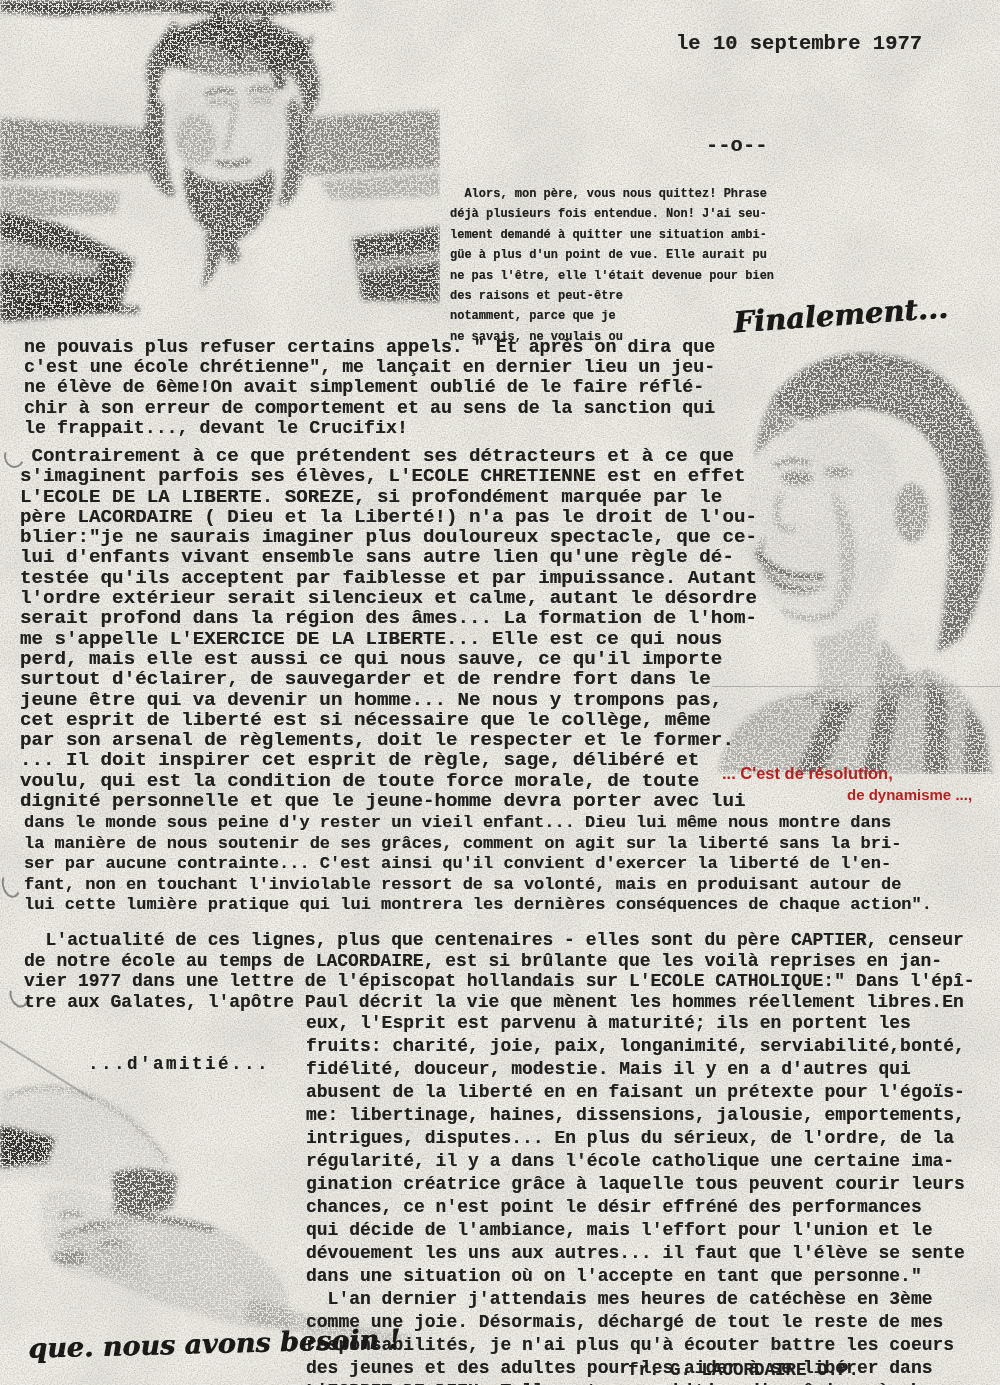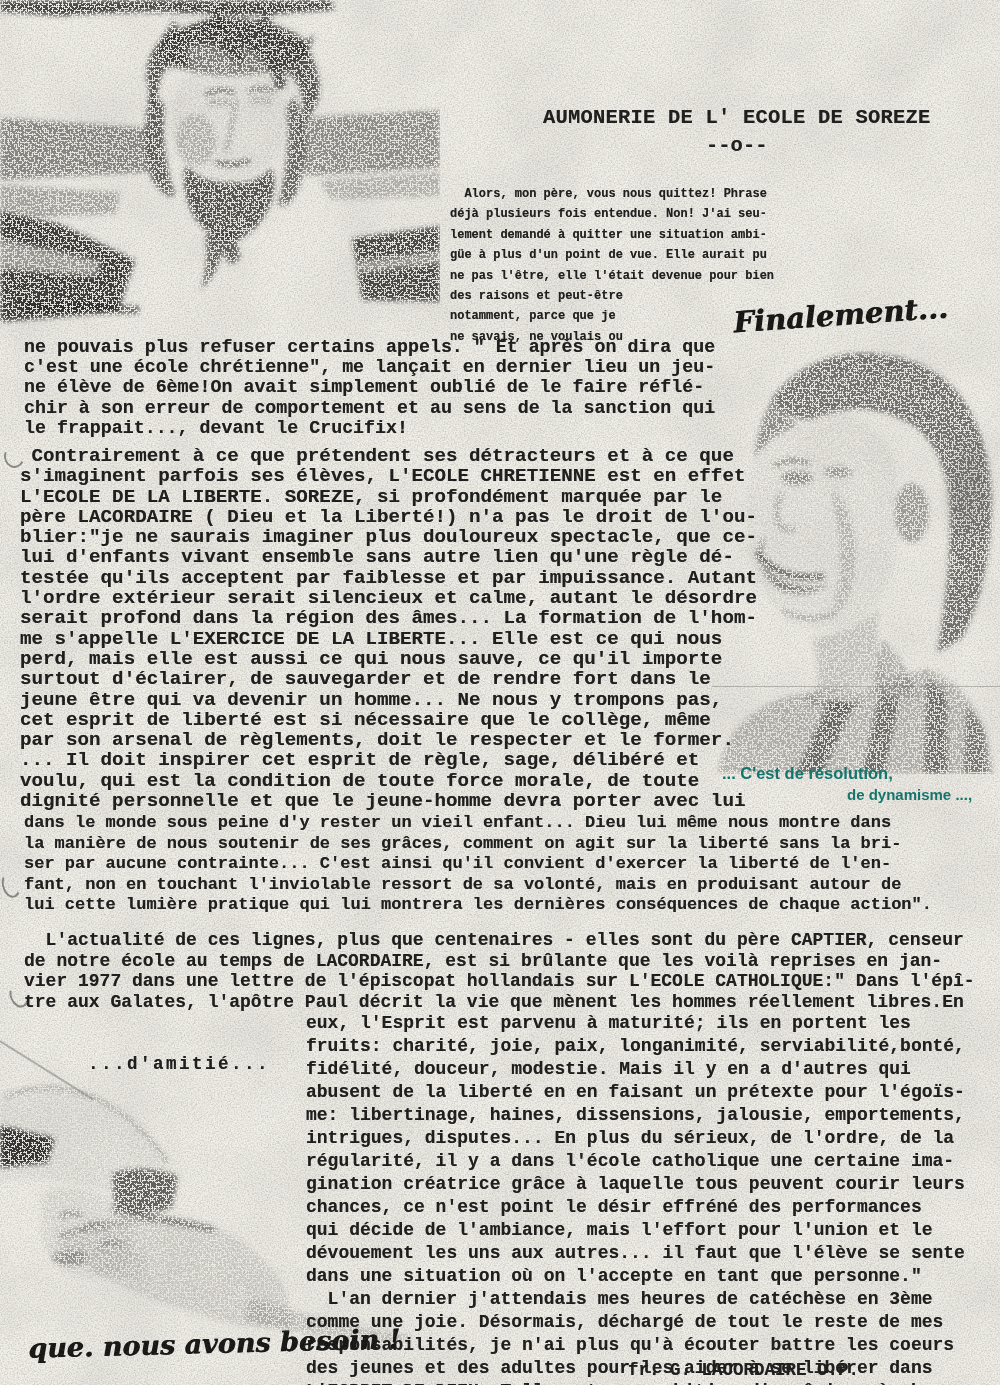--- a/index.html
+++ b/index.html
@@ -3,21 +3,21 @@
 <meta charset="utf-8">
 <style>
   html,body{margin:0;padding:0;}
   .page{position:relative;width:1000px;height:1385px;background:#f1efe9;overflow:hidden;
         font-family:"Liberation Mono","DejaVu Sans Mono",monospace;}
   .tw{position:absolute;white-space:pre-wrap;font-weight:700;color:#1b1b1b;
       text-shadow:0 0 .6px rgba(20,20,20,.55);}
   .hw{position:absolute;font-family:"DejaVu Serif",serif;font-style:italic;font-weight:700;
       color:#141414;white-space:pre;text-shadow:.7px 0 0 #141414;}
   .cap{position:absolute;font-family:"Liberation Sans",sans-serif;font-weight:700;
-       color:#0f766e;white-space:pre;}
+       color:#b91c1c;white-space:pre;}
   .img{position:absolute;}
   .arc{position:absolute;border:2.5px solid rgba(40,40,40,.5);border-radius:50%;
        border-right-color:transparent;border-top-color:transparent;}
   .smudge{position:absolute;background:radial-gradient(closest-side,rgba(110,110,110,.28),rgba(110,110,110,0));
           filter:blur(3px);}
   .crease{position:absolute;height:1px;background:rgba(90,90,90,.35);}
   .scratch{position:absolute;width:110px;height:2px;background:rgba(120,120,120,.5);
            transform:rotate(32deg);transform-origin:left top;filter:blur(.5px);}
   .overlay{position:absolute;left:0;top:0;z-index:9;pointer-events:none;}
 </style>
@@ -127,21 +127,21 @@
     </g>
   </svg>
 
   <div class="scratch" style="left:0;top:1040px"></div>
   <div class="arc" style="left:4px;top:446px;width:16px;height:18px;transform:rotate(-20deg)"></div>
   <div class="arc" style="left:2px;top:872px;width:14px;height:22px;transform:rotate(-15deg)"></div>
   <div class="arc" style="left:10px;top:984px;width:14px;height:20px;transform:rotate(-25deg)"></div>
   <div class="smudge" style="left:938px;top:430px;width:60px;height:120px"></div>
   <div class="crease" style="left:712px;top:686px;width:288px"></div>
 
-  <div class="tw" style="left:543px;top:106px;font-size:20.5px;letter-spacing:.2px">AUMONERIE DE L' ECOLE DE SOREZE</div>
+  <div class="tw" style="left:676px;top:32px;font-size:20.5px">le 10 septembre 1977</div>
   <div class="tw" style="left:706px;top:134px;font-size:20.5px">--o--</div>
 
   <div class="tw" style="left:450px;top:184px;font-size:12px;line-height:20.4px;width:500px">  Alors, mon père, vous nous quittez! Phrase
 déjà plusieurs fois entendue. Non! J'ai seu-
 lement demandé à quitter une situation ambi-
 güe à plus d'un point de vue. Elle aurait pu
 ne pas l'être, elle l'était devenue pour bien
 des raisons et peut-être
 notamment, parce que je
 ne savais, ne voulais ou</div>

